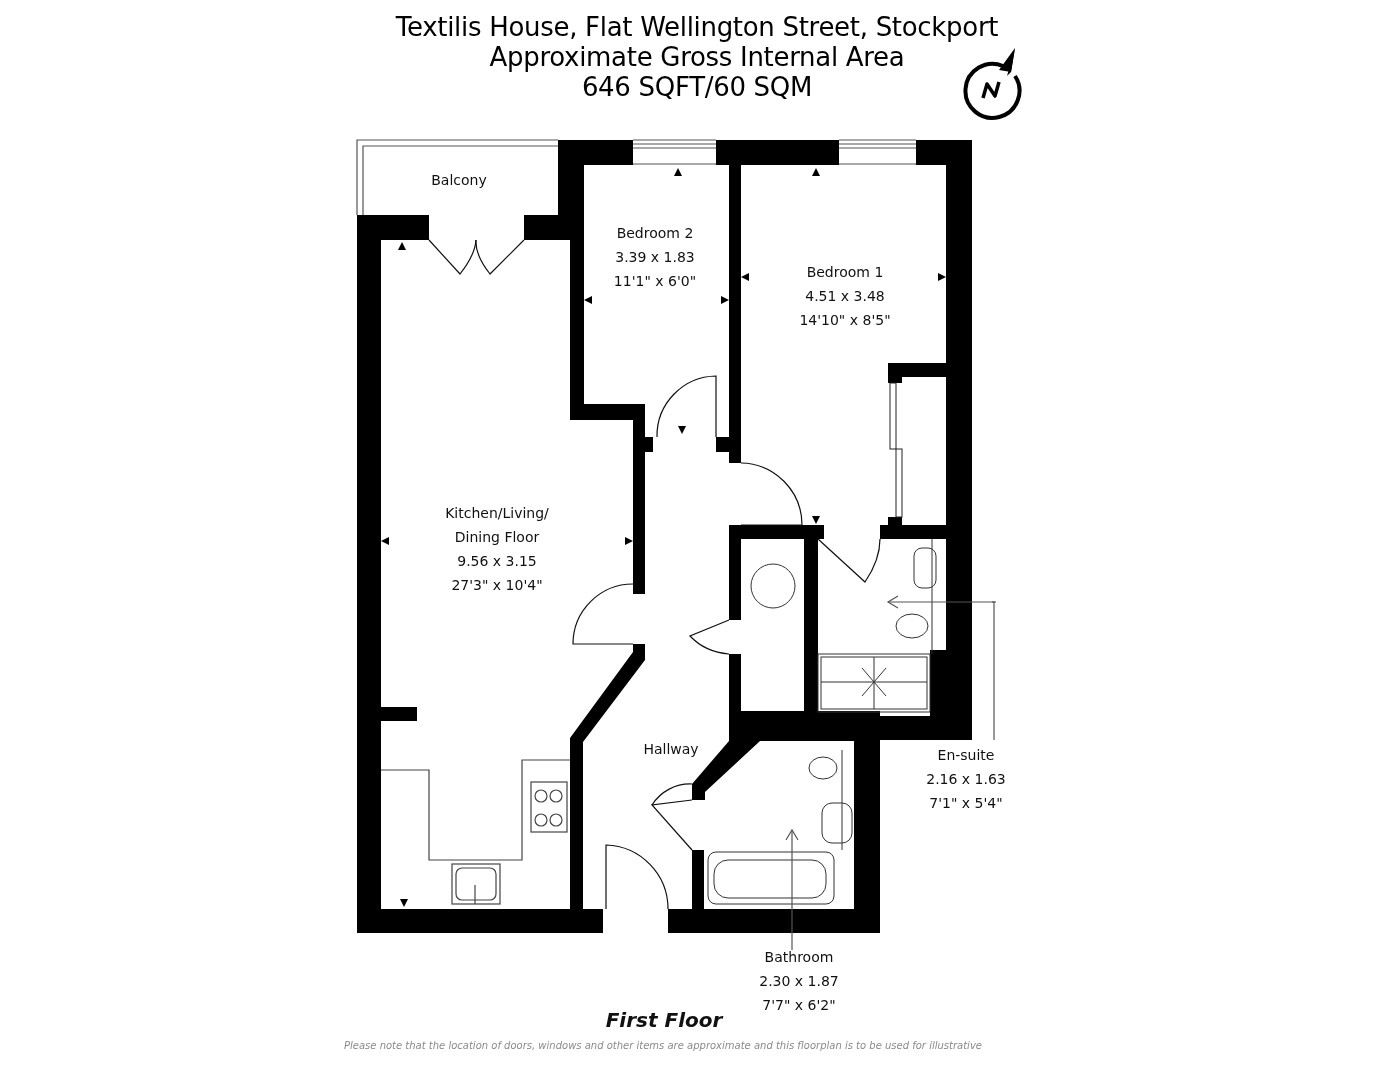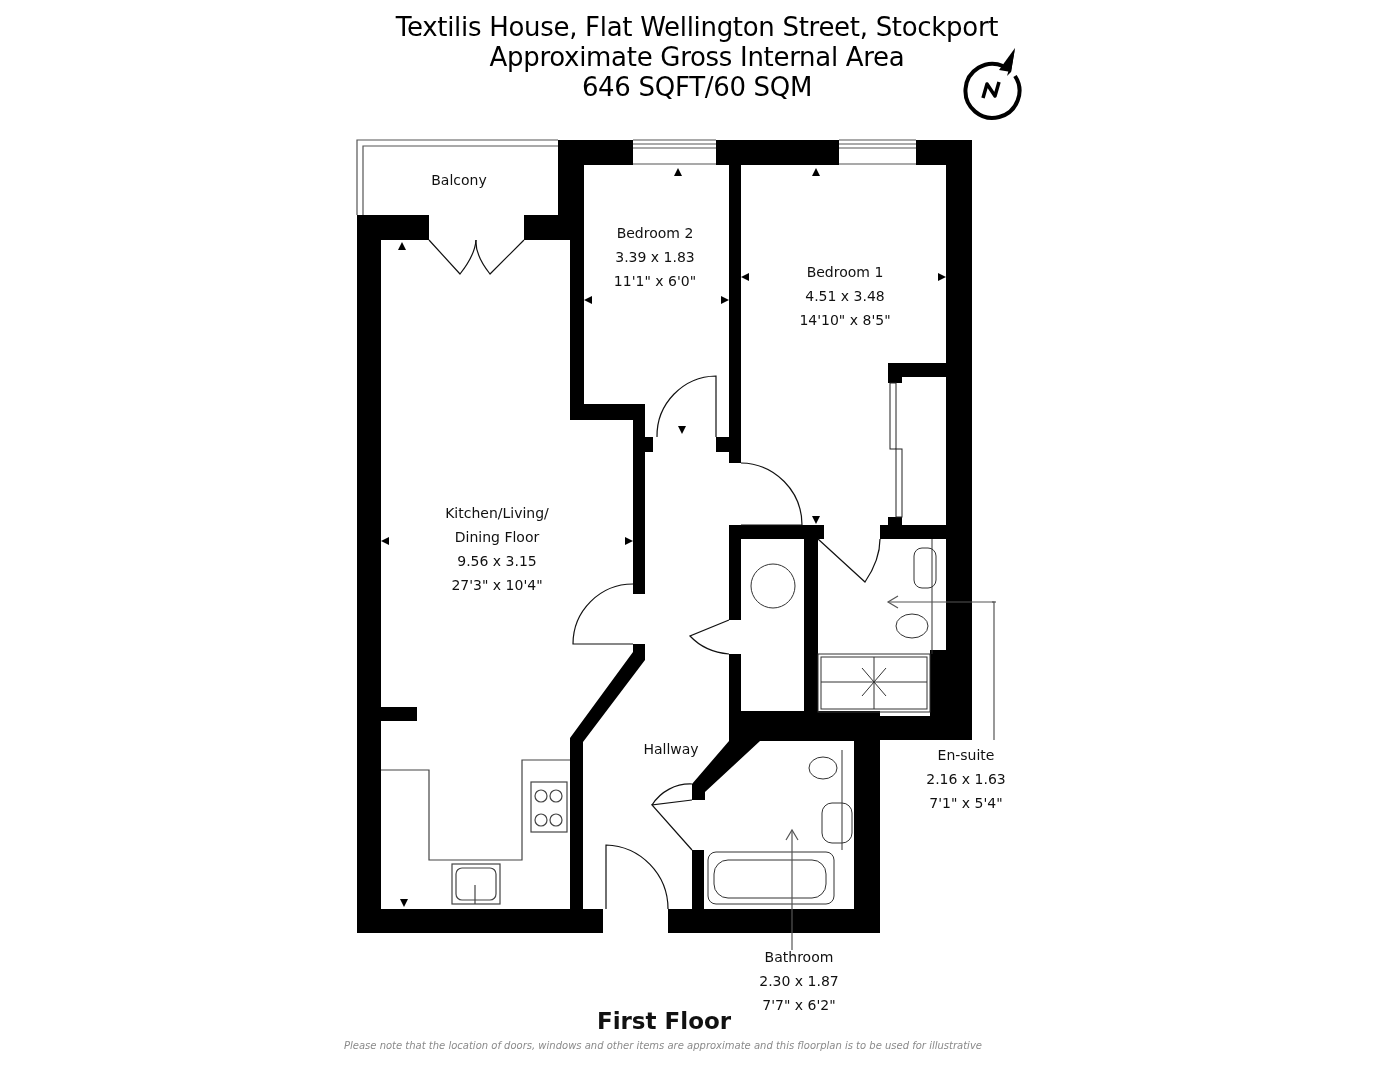--- a/index.html
+++ b/index.html
@@ -6,21 +6,21 @@
     body { width: 1398px; height: 1080px; position: relative; overflow: hidden;
            font-family: "DejaVu Sans", "Liberation Sans", sans-serif; color: #111; }
     .title-block { position: absolute; left: 0; top: 12px; width: 1330px; text-align: center;
                    font-size: 26px; line-height: 30px; color: #000; letter-spacing: -0.3px; padding-left: 32px; }
     .title-block div { white-space: nowrap; }
     .plan { position: absolute; left: 0; top: 0; }
     .lbl { position: absolute; text-align: center; font-size: 14px; line-height: 24px; color: #111;
            white-space: nowrap; transform: translateX(-50%); }
     .lbl div { white-space: nowrap; }
     .floor-name { position: absolute; left: 664px; top: 1008px; transform: translateX(-50%);
-                  font-family: "DejaVu Sans", sans-serif; font-weight: bold; font-size: 23px; color: #111; }
+                  font-family: "DejaVu Sans", sans-serif; font-weight: bold; font-size: 20px; color: #111; font-style: italic; }
     .disclaimer { position: absolute; left: 0; top: 1040px; width: 1326px; text-align: center;
                   font-size: 10px; line-height: 12px; color: #8a8a8a; font-style: italic; }
     .compass { position: absolute; left: 955px; top: 44px; width: 80px; height: 80px; }
   </style>
 </head>
 <body>
 
 <div class="title-block">
   <div>Textilis House, Flat Wellington Street, Stockport</div>
   <div>Approximate Gross Internal Area</div>

